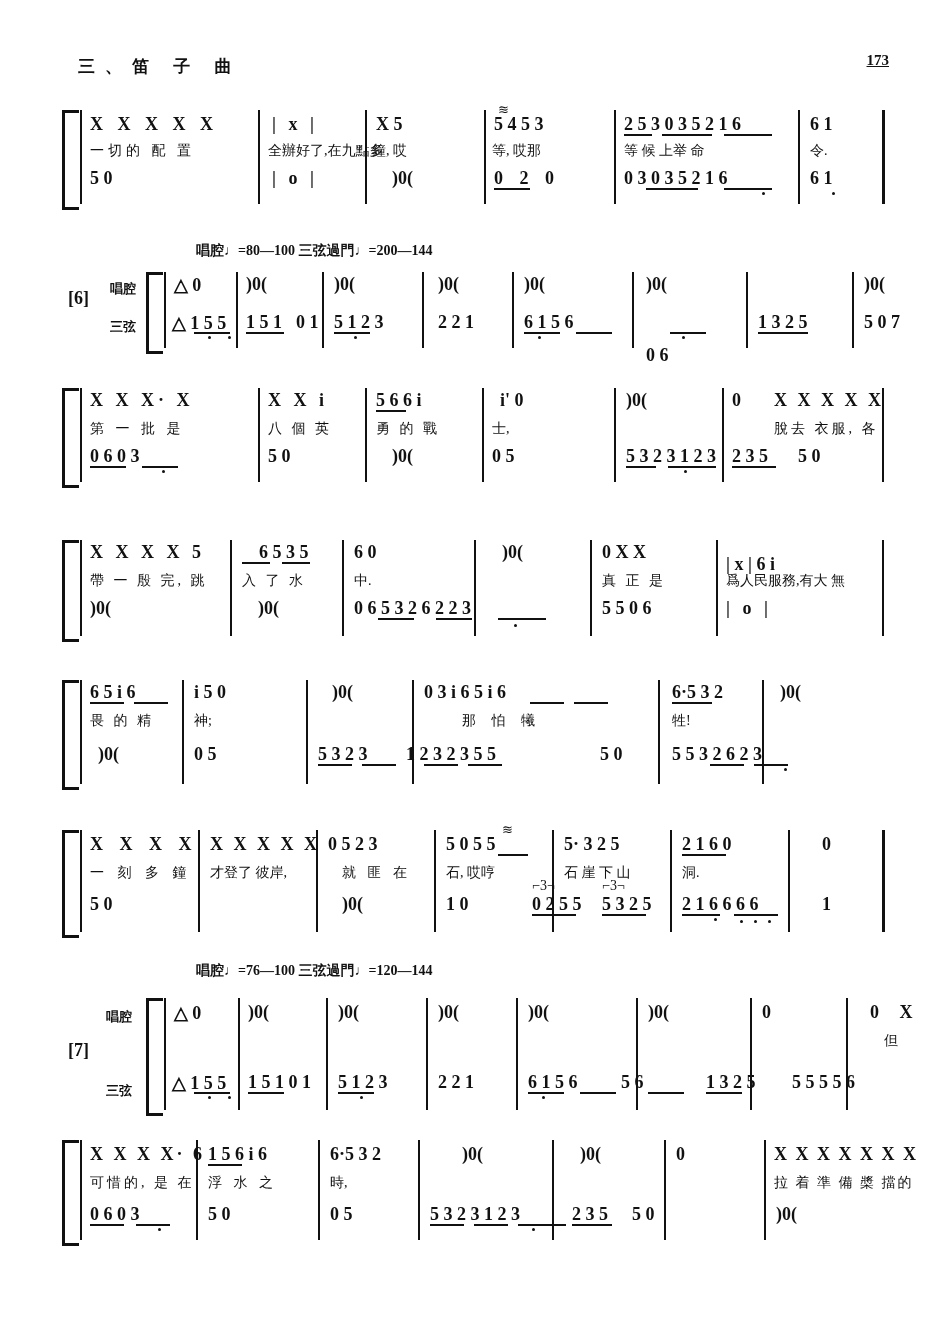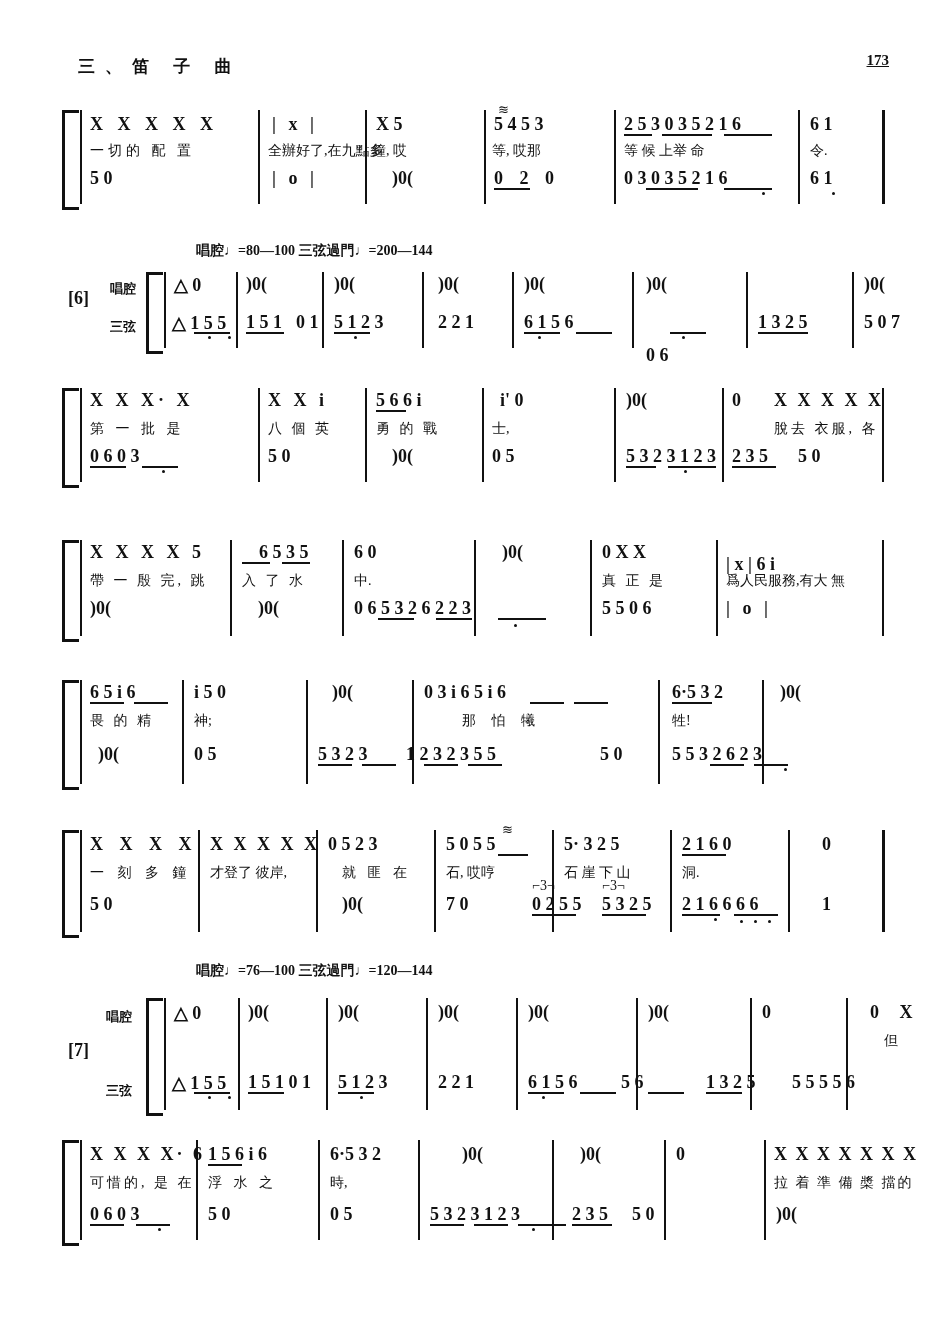--- a/index.html
+++ b/index.html
@@ -267,21 +267,21 @@
     <div class="lyr" style="left:280px;top:34px;letter-spacing:4px;">就 匪 在</div>
     <div class="lyr" style="left:384px;top:34px;">石,    哎哼</div>
     <div class="lyr" style="left:502px;top:34px;">石 崖 下 山</div>
     <div class="lyr" style="left:620px;top:34px;">洞.</div>
 
     <div class="tri" style="left:470px;top:48px;">⌐3¬</div>
     <div class="tri" style="left:540px;top:48px;">⌐3¬</div>
 
     <div class="cell" style="left:28px;top:64px;">5          0</div>
     <div class="cell" style="left:280px;top:64px;">)0(</div>
-    <div class="cell" style="left:384px;top:64px;">7      0</div>
+    <div class="cell" style="left:384px;top:64px;">1      0</div>
     <div class="cell" style="left:470px;top:64px;">0  2   5  5</div>
     <div class="cell" style="left:540px;top:64px;">5  3  2   5</div>
     <div class="cell" style="left:620px;top:64px;">2 1 6   6 6 6</div>
     <div class="cell" style="left:760px;top:64px;">1</div>
     <div class="beam" style="left:470px;top:84px;width:44px;"></div>
     <div class="beam" style="left:540px;top:84px;width:44px;"></div>
     <div class="beam" style="left:620px;top:84px;width:38px;"></div>
     <div class="beam" style="left:672px;top:84px;width:44px;"></div>
     <div class="dotu" style="left:652px;top:88px;"></div>
     <div class="dotu" style="left:678px;top:90px;"></div>

